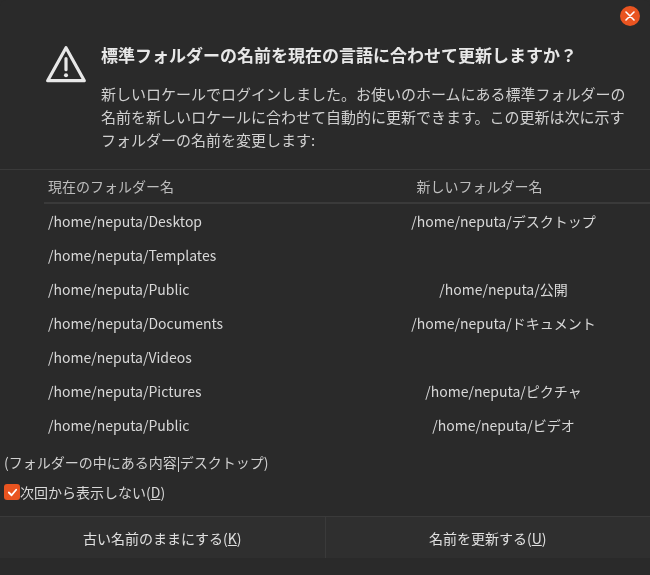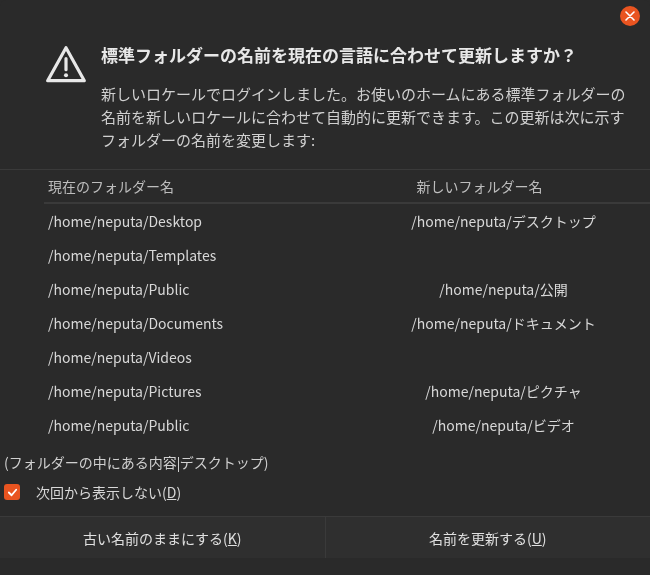--- a/index.html
+++ b/index.html
@@ -86,21 +86,21 @@
   gap: 48px;
 }
 .note {
   padding: 10px 4px 6px 4px;
   font-size: 14px;
   color: #d0d0d0;
 }
 .checkbox-row {
   display: flex;
   align-items: center;
-  gap: 16px;
+  gap: 0;
   padding: 4px 4px 14px 4px;
 }
 .checkbox {
   width: 16px;
   height: 16px;
   background: #e95420;
   border-radius: 3px;
   display: flex;
   align-items: center;
   justify-content: center;

